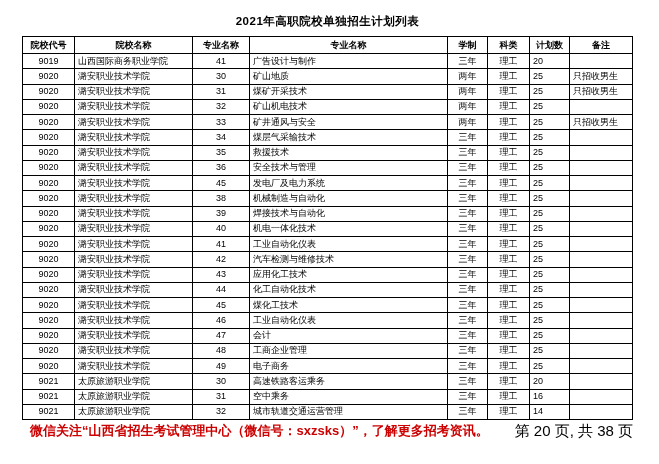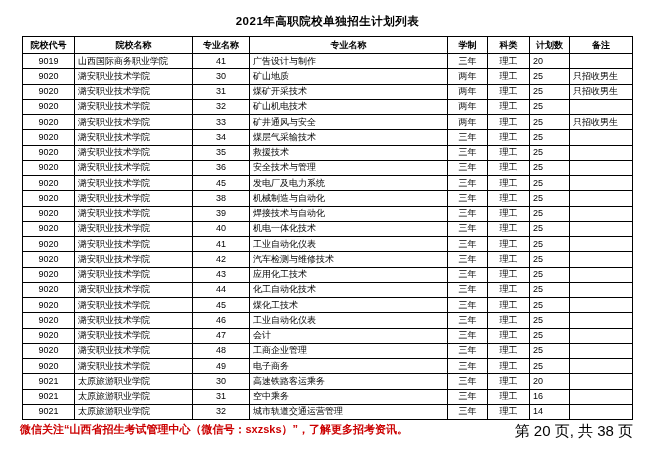--- a/index.html
+++ b/index.html
@@ -54,22 +54,22 @@
     border-top: 1.5px solid #000;
     border-bottom: 1.5px solid #000;
   }
   tbody tr { height: 15.25px; }
   .a-left   { text-align: left; }
   .a-center { text-align: center; }
   .a-right  { }
 
   .footer-notice {
     position: absolute;
-    left: 20px; top: 422px;
-    font-size: 11px;
+    left: 30px; top: 422px;
+    font-size: 13px;
     font-weight: bold;
     color: var(--accent, #cc0000);
   }
   .page-indicator {
     position: absolute;
     right: 26px; top: 422px;
     font-size: 15px;
     color: #000;
   }
 </style>

